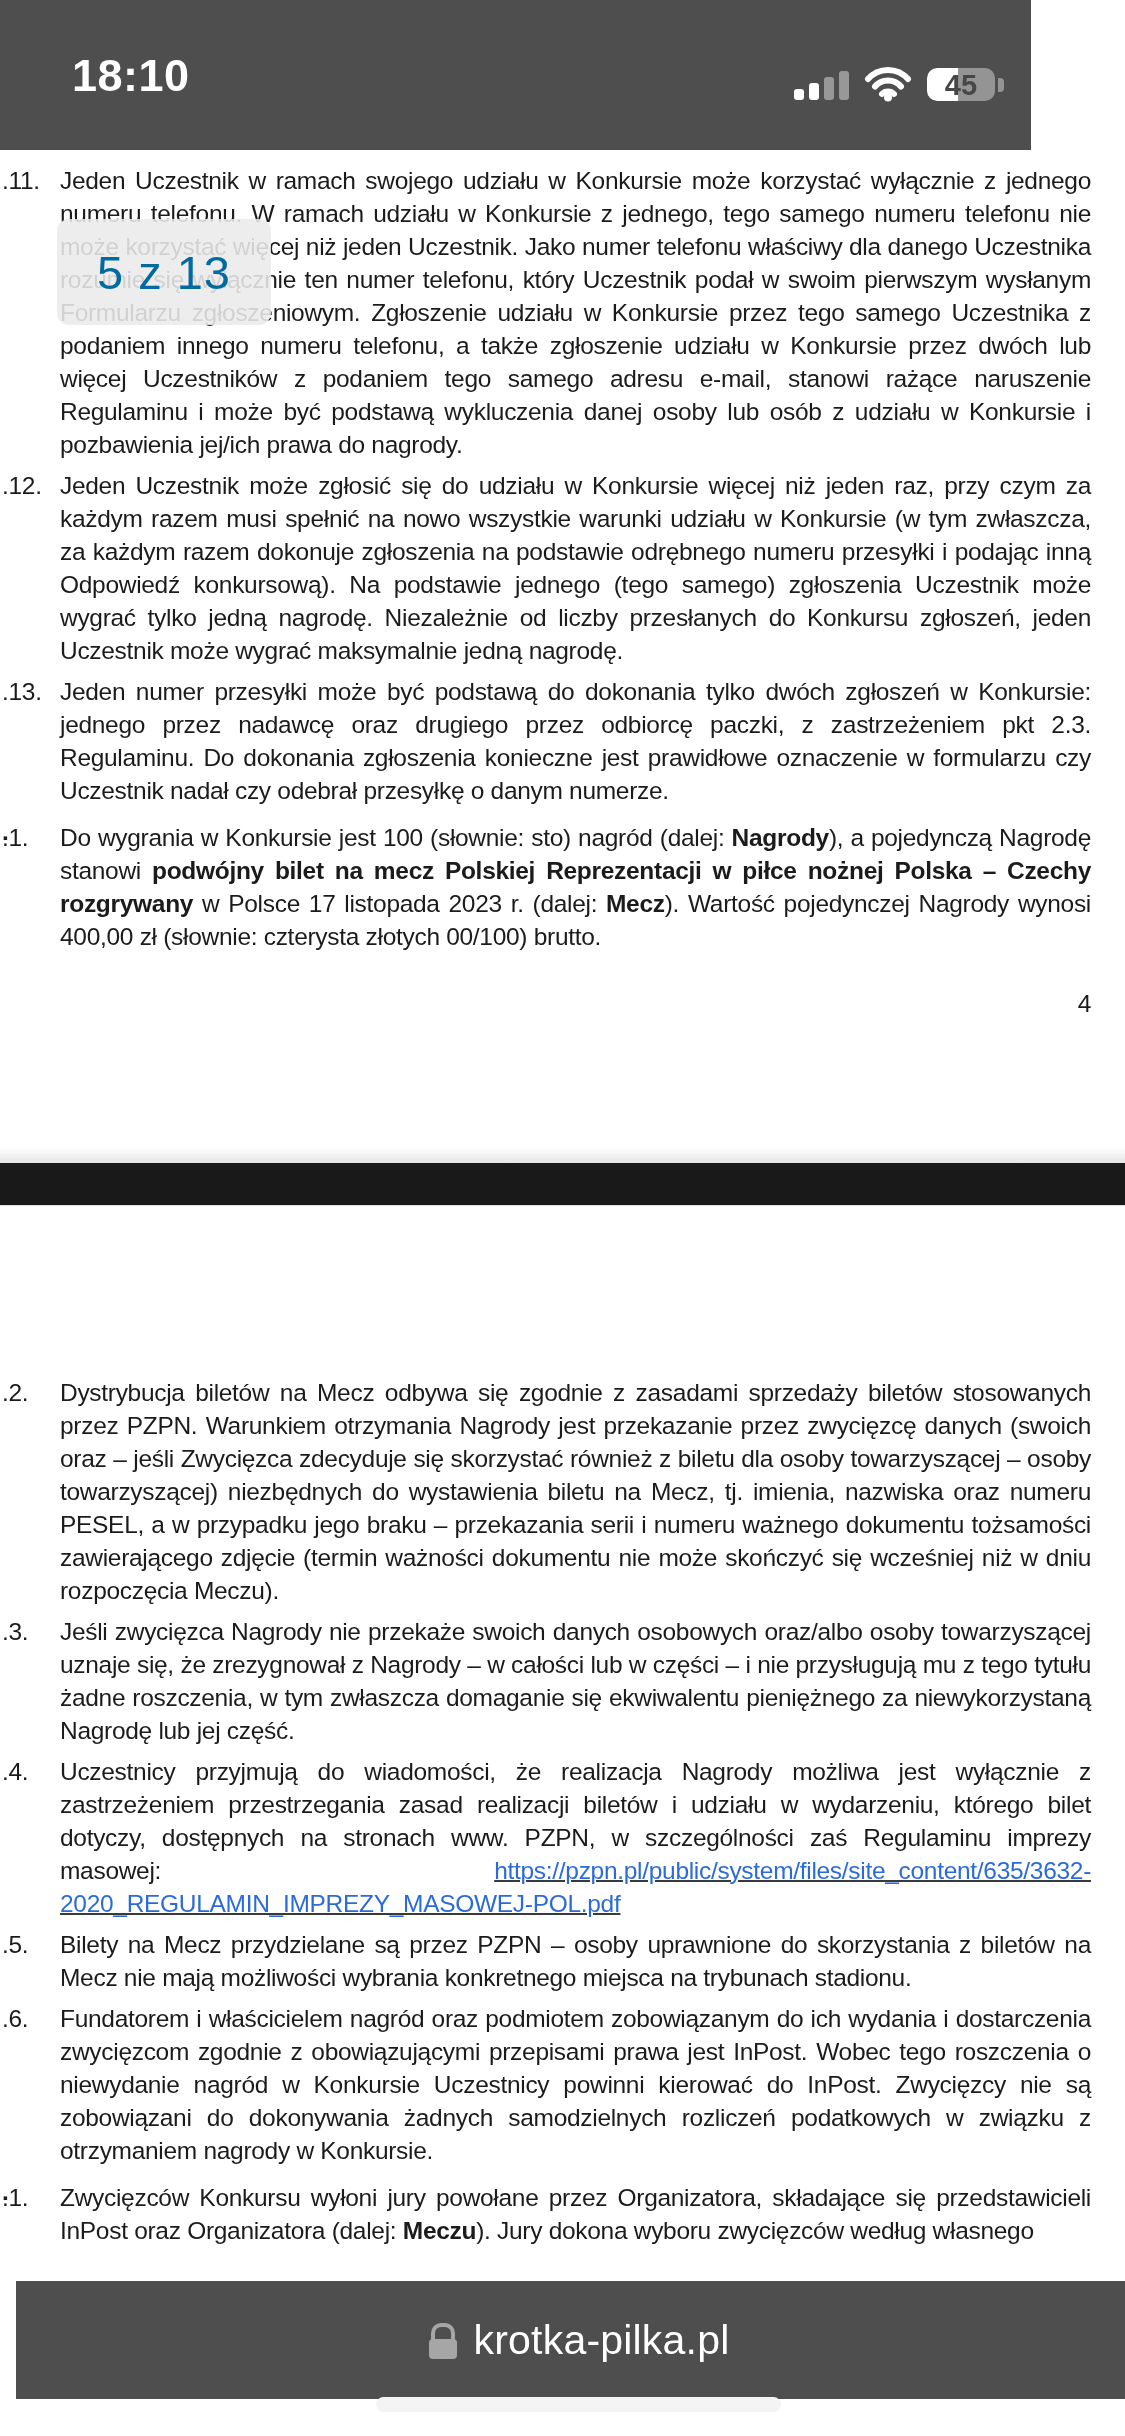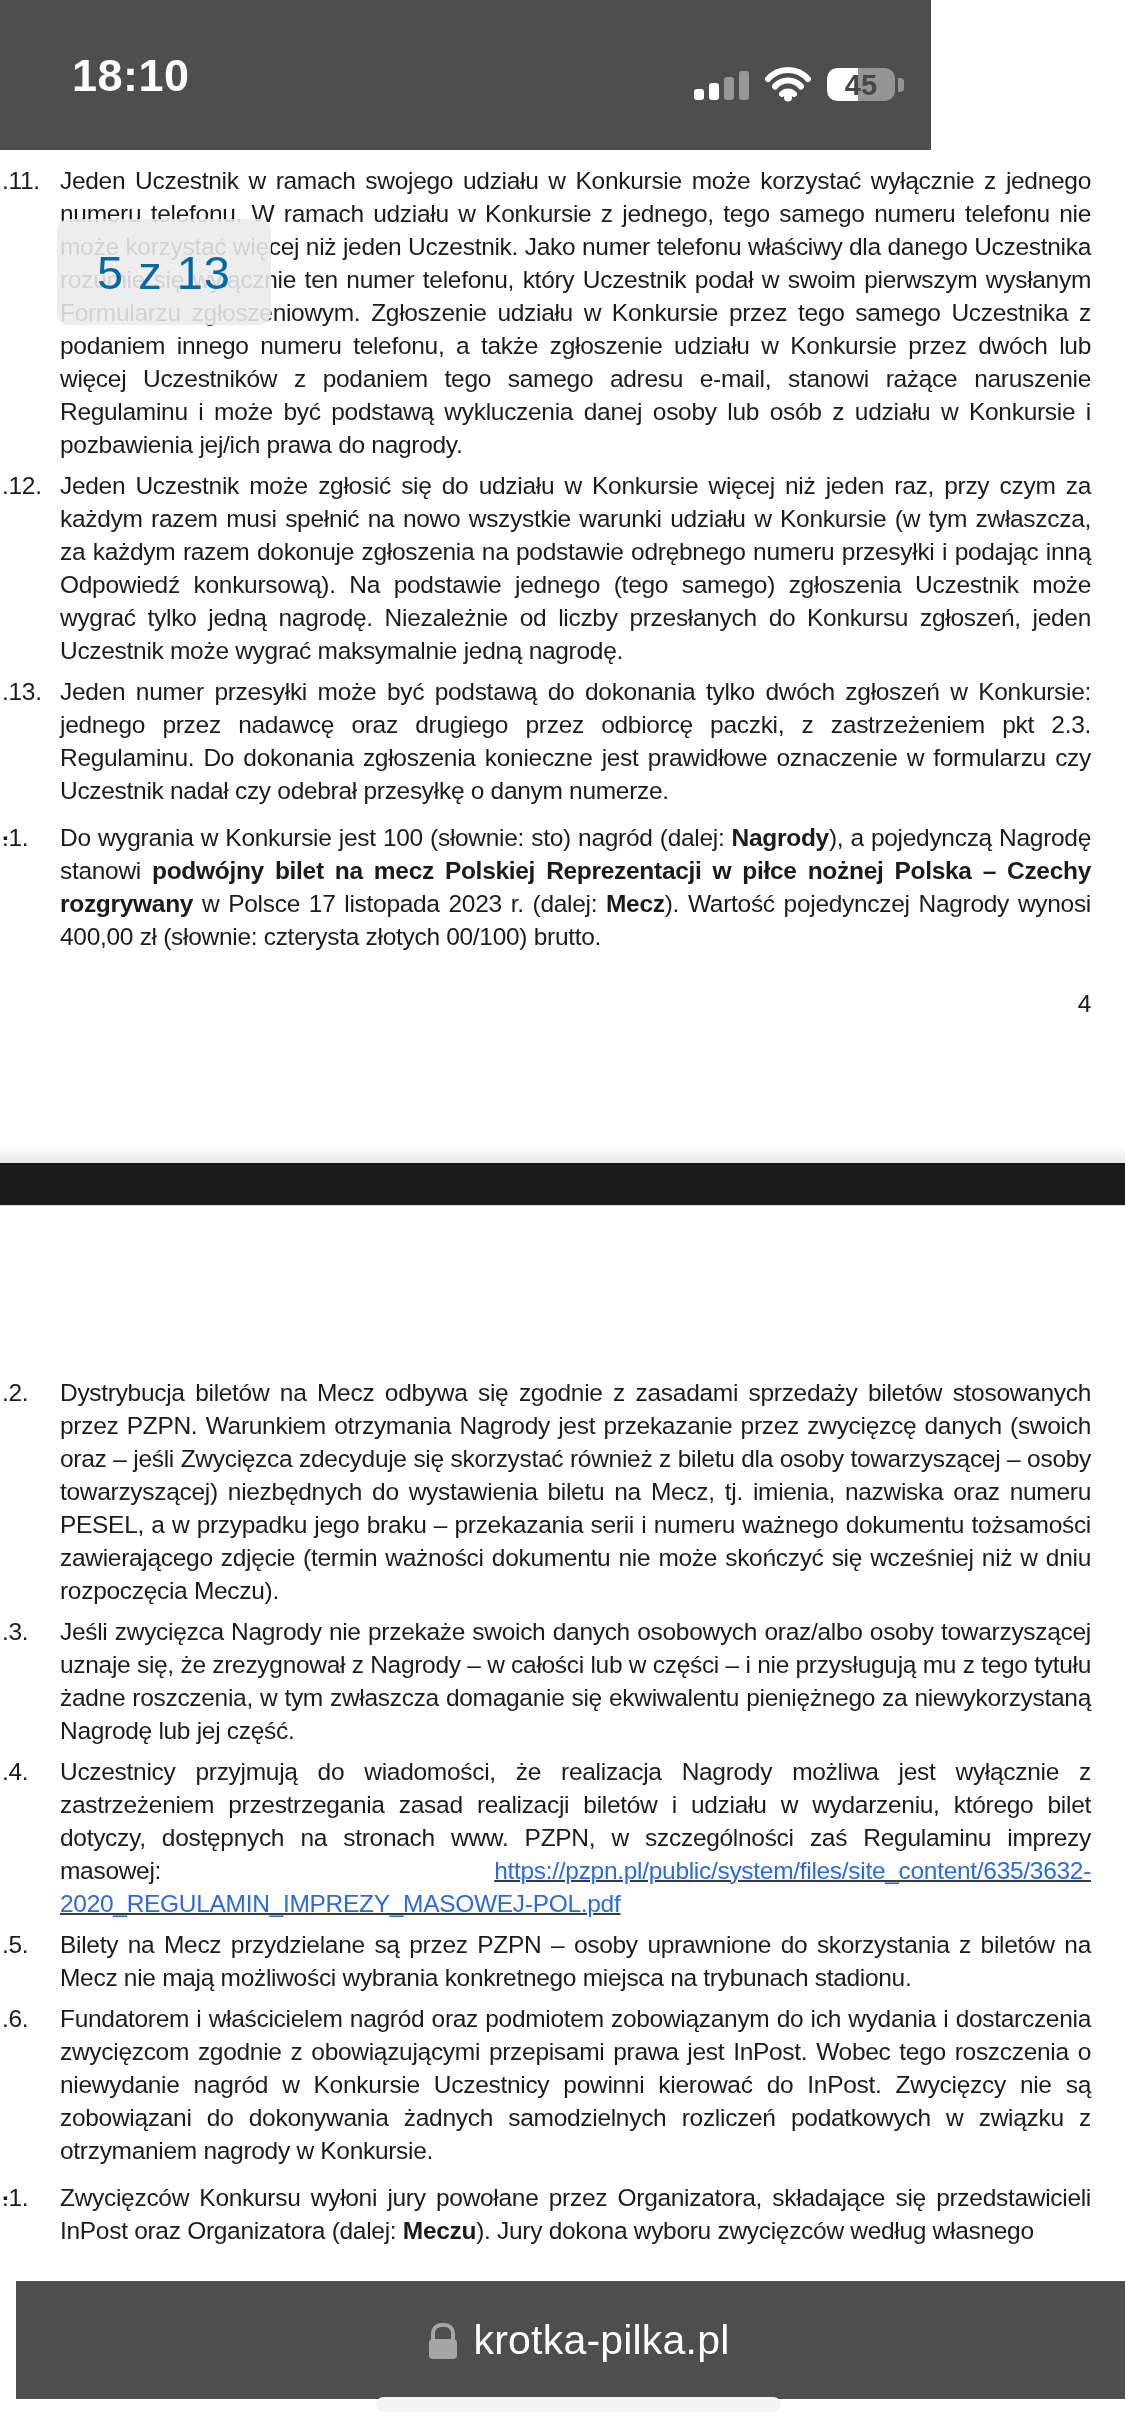--- a/index.html
+++ b/index.html
@@ -3,21 +3,21 @@
 <meta charset="utf-8">
 <style>
   html,body{margin:0;padding:0;background:#222;}
   .screen{
     position:relative;width:1125px;height:2436px;margin:0 auto;
     background:#ffffff;overflow:hidden;
     font-family:"Liberation Sans", sans-serif;
   }
   
   .statusbar{
-    position:absolute;top:0;left:0;width:931px;height:150px;
+    position:absolute;top:0;left:0;width:1031px;height:150px;
     background:#4e4e4e;z-index:30;
   }
   .time{
     position:absolute;left:72px;top:50px;
     color:#ffffff;font-size:45px;font-weight:600;letter-spacing:0.5px;
   }
   .status-icons{
     position:absolute;right:24px;top:62px;height:40px;
     display:flex;align-items:flex-end;gap:15px;
   }

